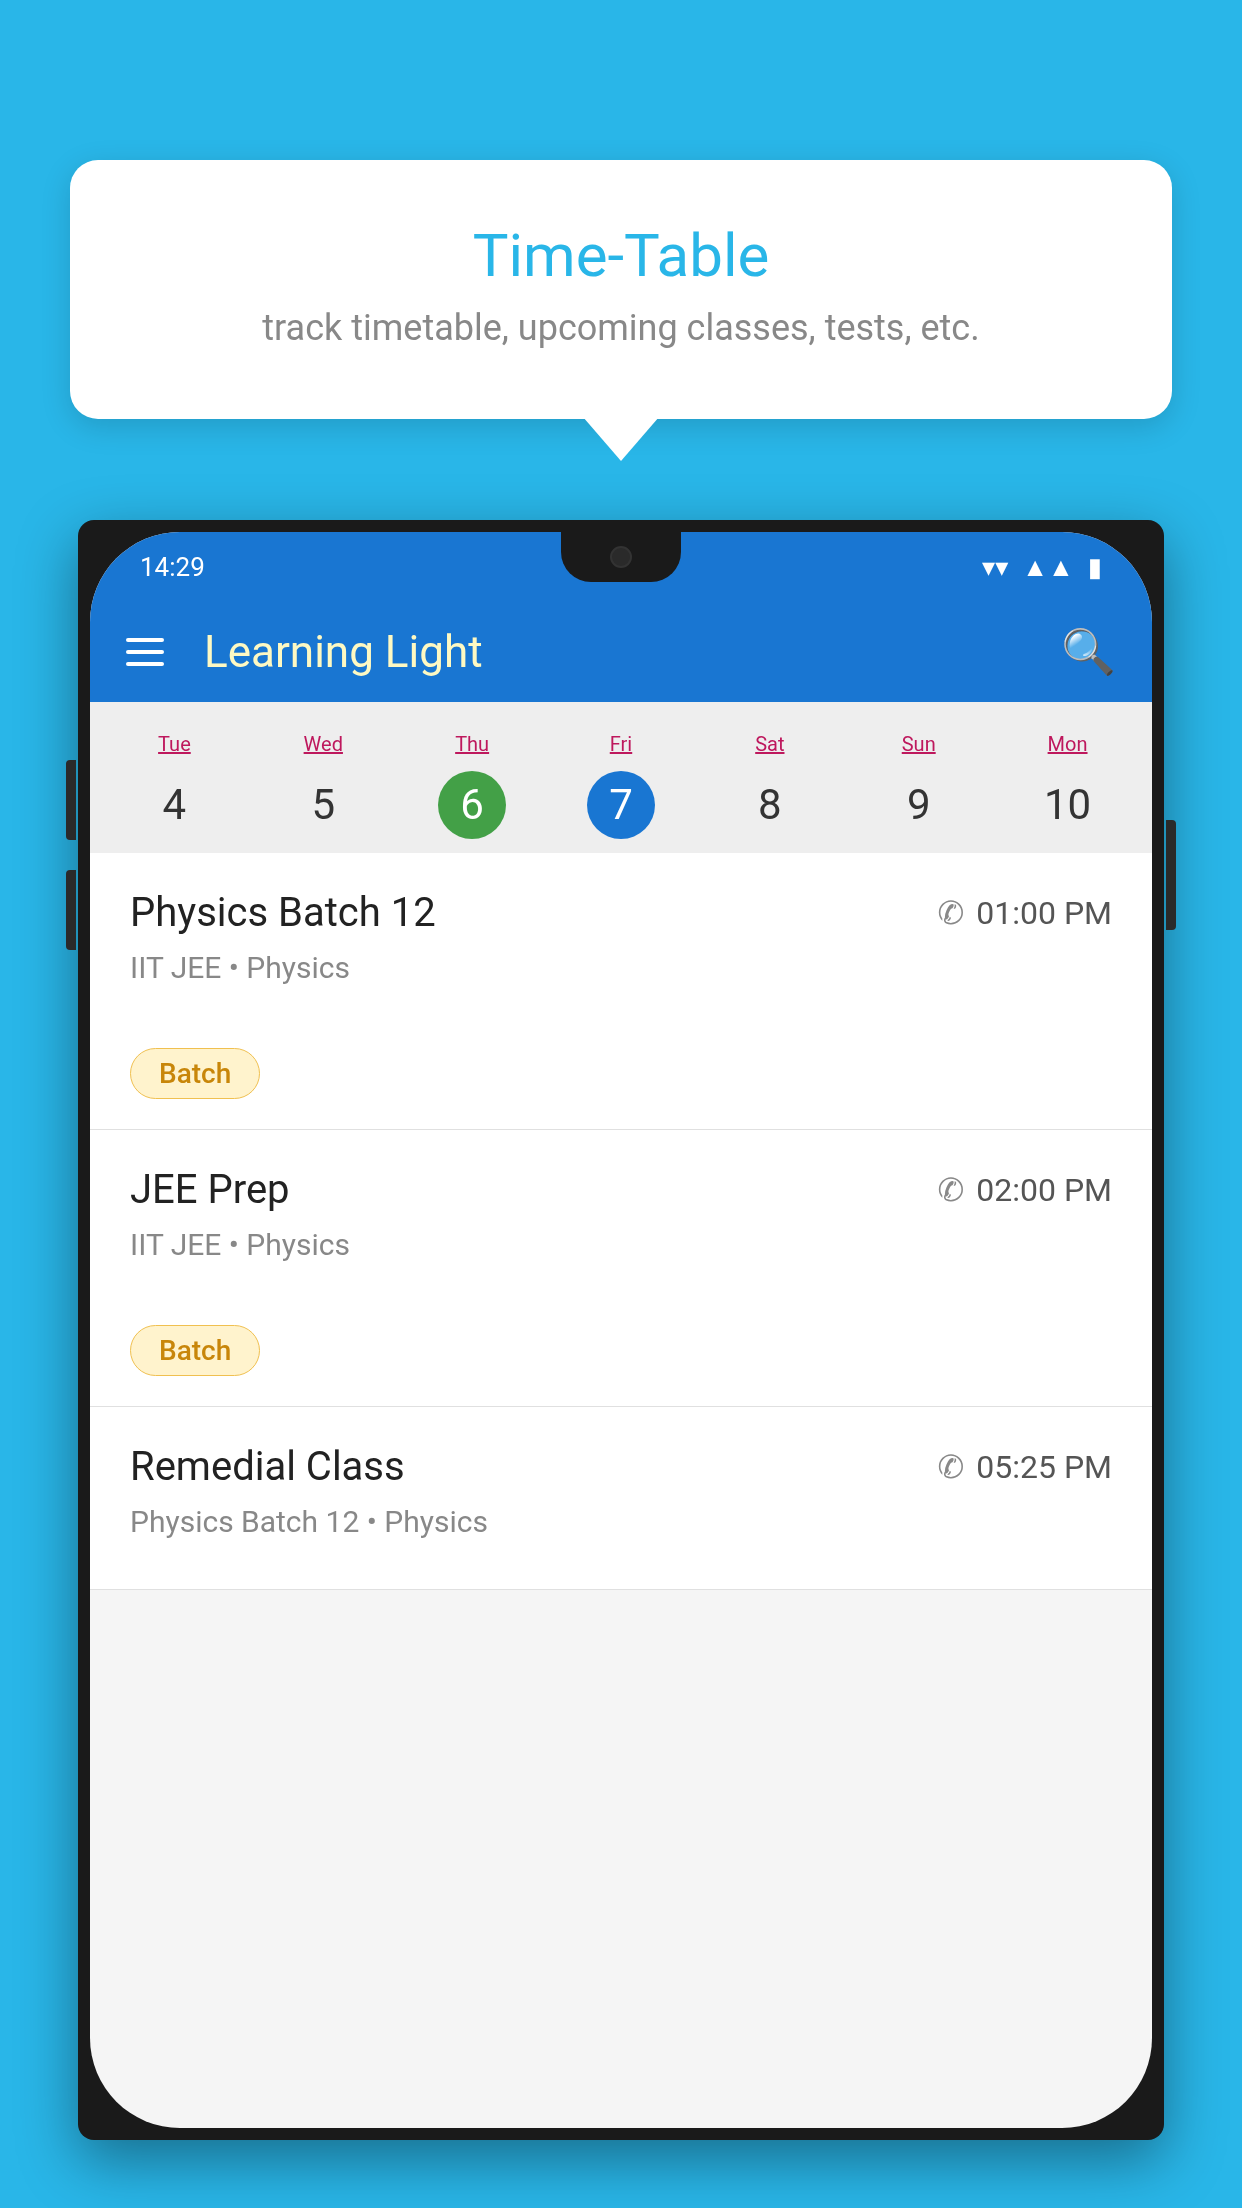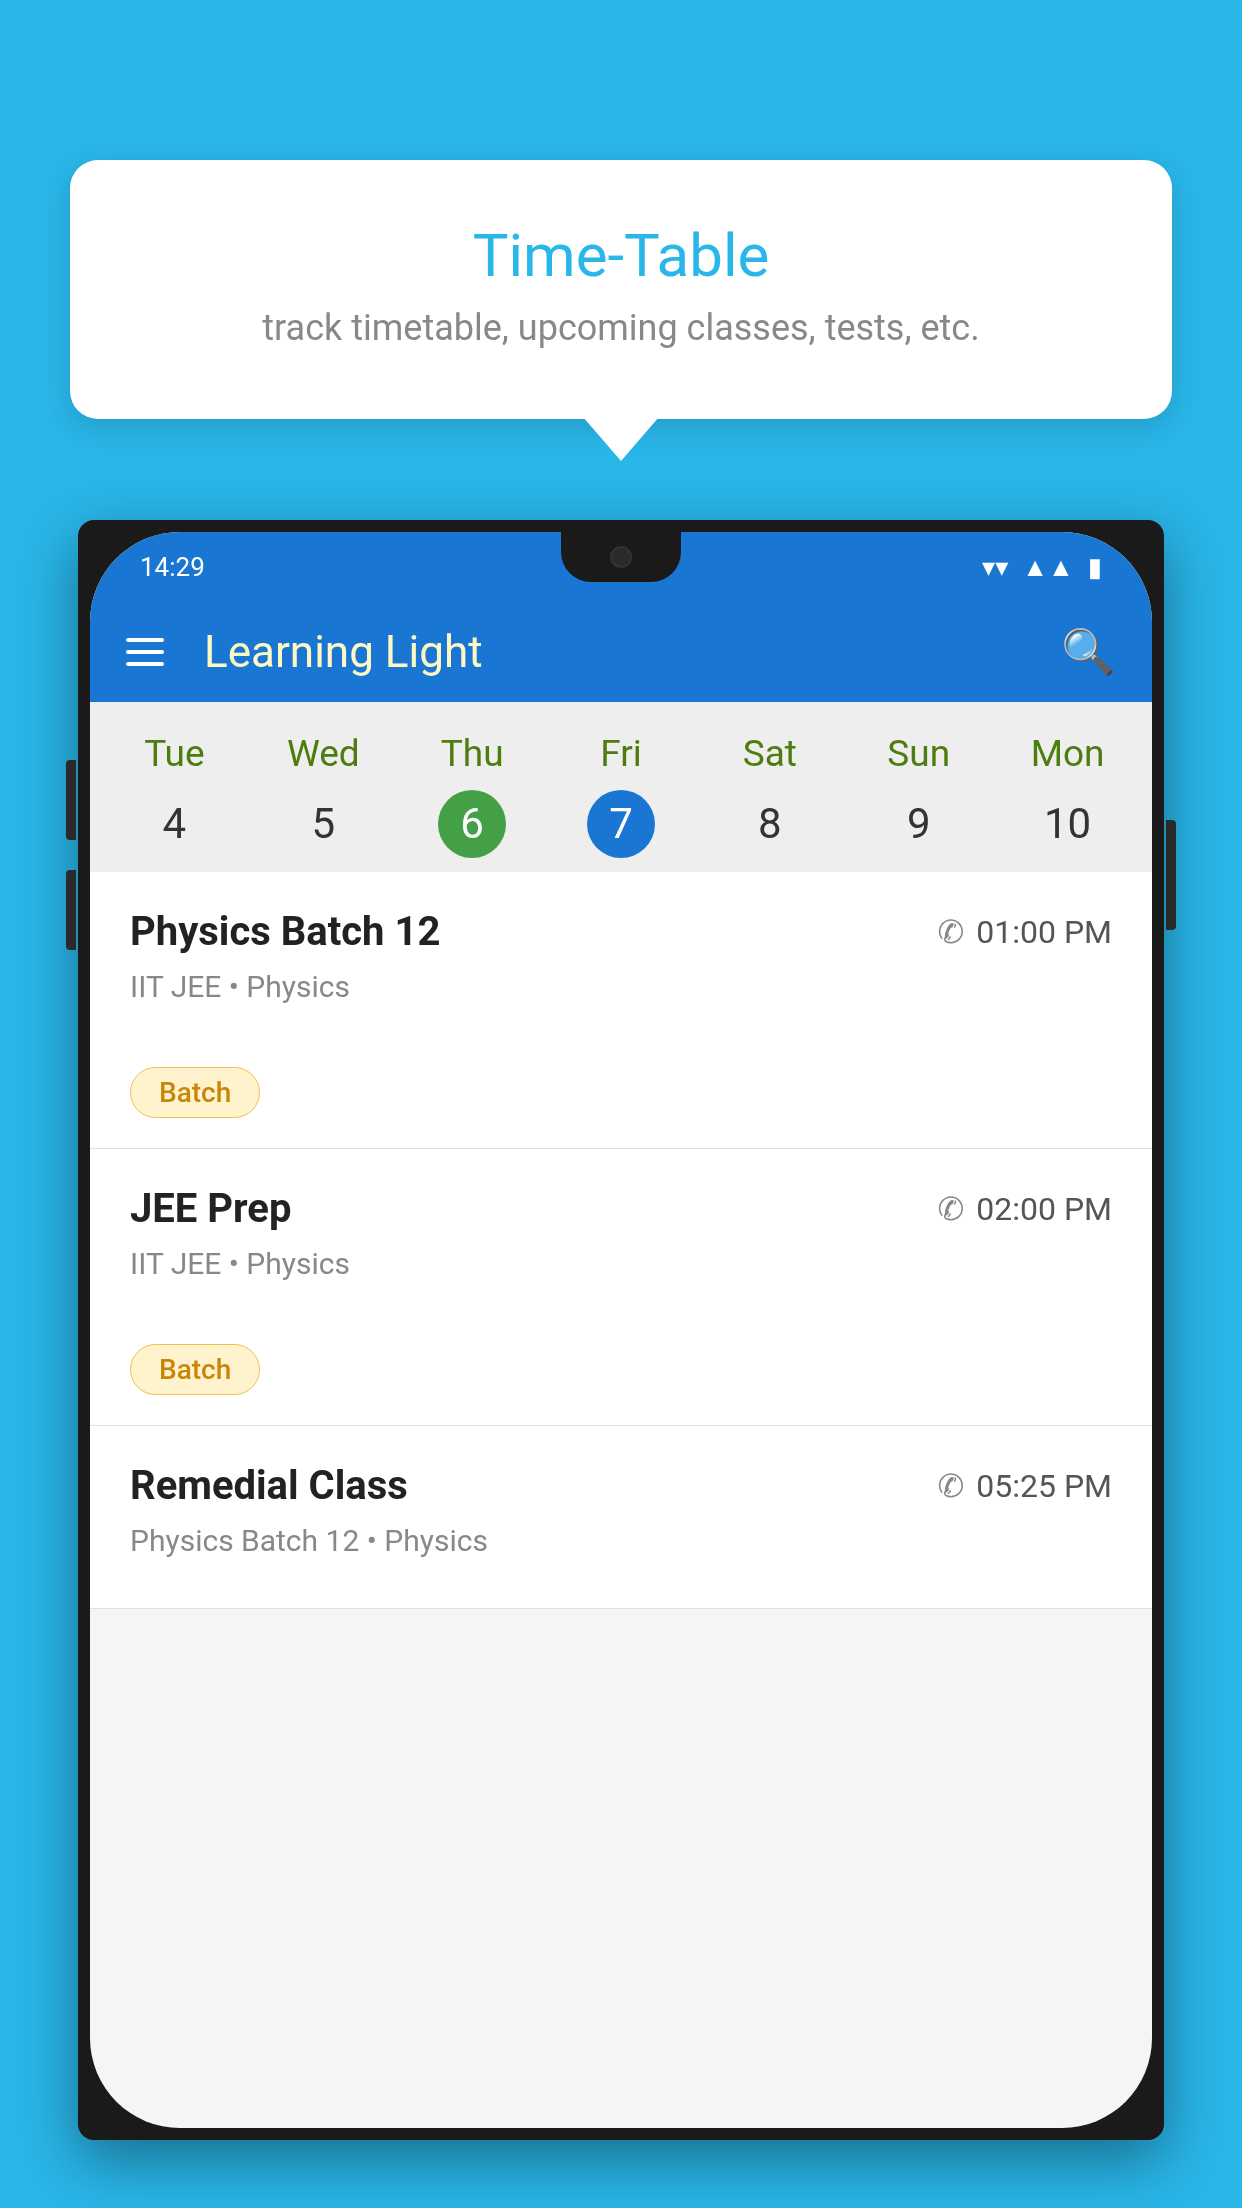--- a/index.html
+++ b/index.html
@@ -174,24 +174,25 @@
     }
 
     .day-headers {
       display: grid;
       grid-template-columns: repeat(7, 1fr);
       text-align: center;
       padding: 0 10px;
     }
 
     .day-header {
-      font-size: 37px;
-      color: #4d7c0f;
+      font-size: 20px;
+      color: #be185d;
       padding: 10px 0;
       font-weight: 400;
+      text-decoration: underline;
     }
 
     .day-numbers {
       display: grid;
       grid-template-columns: repeat(7, 1fr);
       text-align: center;
       padding: 0 10px;
     }
 
     .day-number {
@@ -244,21 +245,21 @@
 
     .schedule-item-header {
       display: flex;
       justify-content: space-between;
       align-items: center;
       margin-bottom: 14px;
     }
 
     .schedule-title {
       font-size: 40px;
-      font-weight: 700;
+      font-weight: 400;
       color: #222;
     }
 
     .schedule-time {
       display: flex;
       align-items: center;
       gap: 12px;
       font-size: 32px;
       color: #555;
     }

